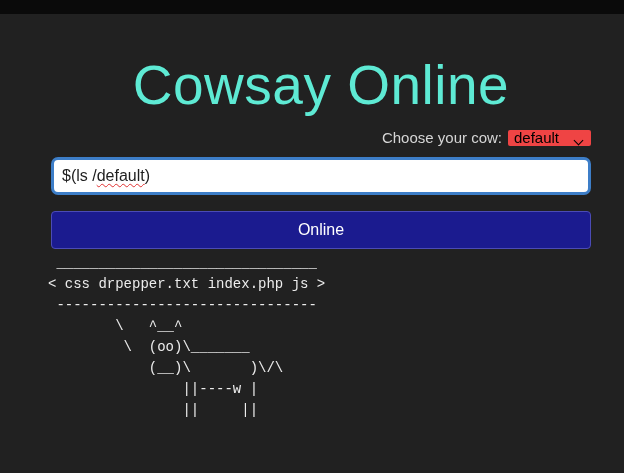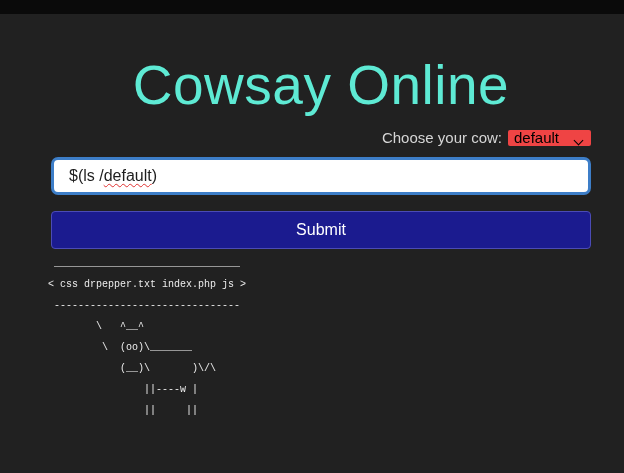--- a/index.html
+++ b/index.html
@@ -65,21 +65,21 @@
   .text-input {
     margin-top: 11px;
     box-sizing: border-box;
     width: 100%;
     height: 38px;
     background: #ffffff;
     border: 3px solid #3d7ec8;
     border-radius: 7px;
     display: flex;
     align-items: center;
-    padding-left: 15px;
+    padding-left: 8px;
     font-size: 16px;
     color: #1e1e1e;
     cursor: text;
     white-space: pre;
   }
   .misspelled {
     text-decoration: underline;
     text-decoration-style: wavy;
     text-decoration-color: #e03131;
     text-decoration-thickness: 1px;
@@ -94,21 +94,21 @@
     color: #ffffff;
     font-size: 16px;
     font-family: "Liberation Sans", sans-serif;
     border: 1px solid #4b4bb5;
     border-radius: 4px;
     cursor: pointer;
   }
   pre.cowsay {
     margin: 4px 0 0 -3px;
     font-family: "Liberation Mono", "DejaVu Sans Mono", monospace;
-    font-size: 10px;
+    font-size: 14px;
     line-height: 21px;
     color: #ececec;
   }
 </style>
 </head>
 <body>
 
 <div class="top-band"></div>
 
 <div class="container">
@@ -120,21 +120,21 @@
     <div class="select-box">
       <span>default</span>
       <span class="chevron"></span>
     </div>
   </div>
 
   <div class="text-input" role="textbox">
     <span>$(ls /</span><span class="misspelled">default</span><span>)</span>
   </div>
 
-  <button class="submit-btn">Submit</button>
+  <button class="submit-btn">Online</button>
 
   <pre class="cowsay"> _______________________________
 &lt; css drpepper.txt index.php js &gt;
  -------------------------------
         \   ^__^
          \  (oo)\_______
             (__)\       )\/\
                 ||----w |
                 ||     ||</pre>
 

